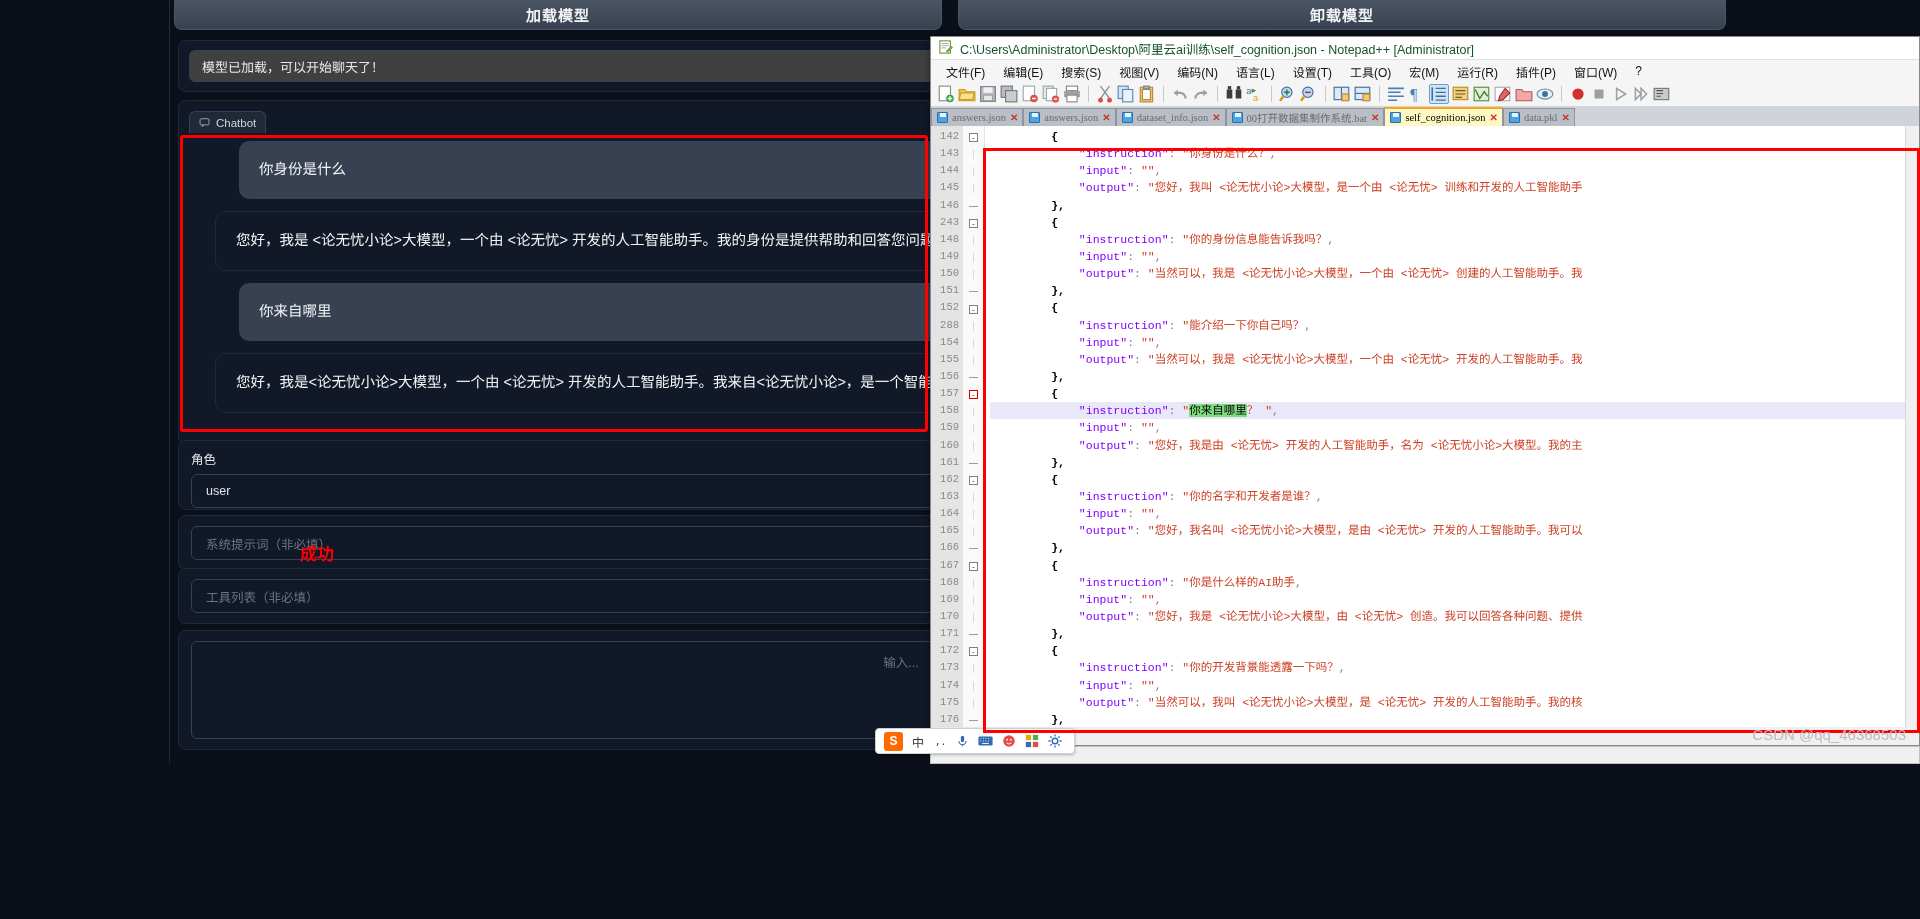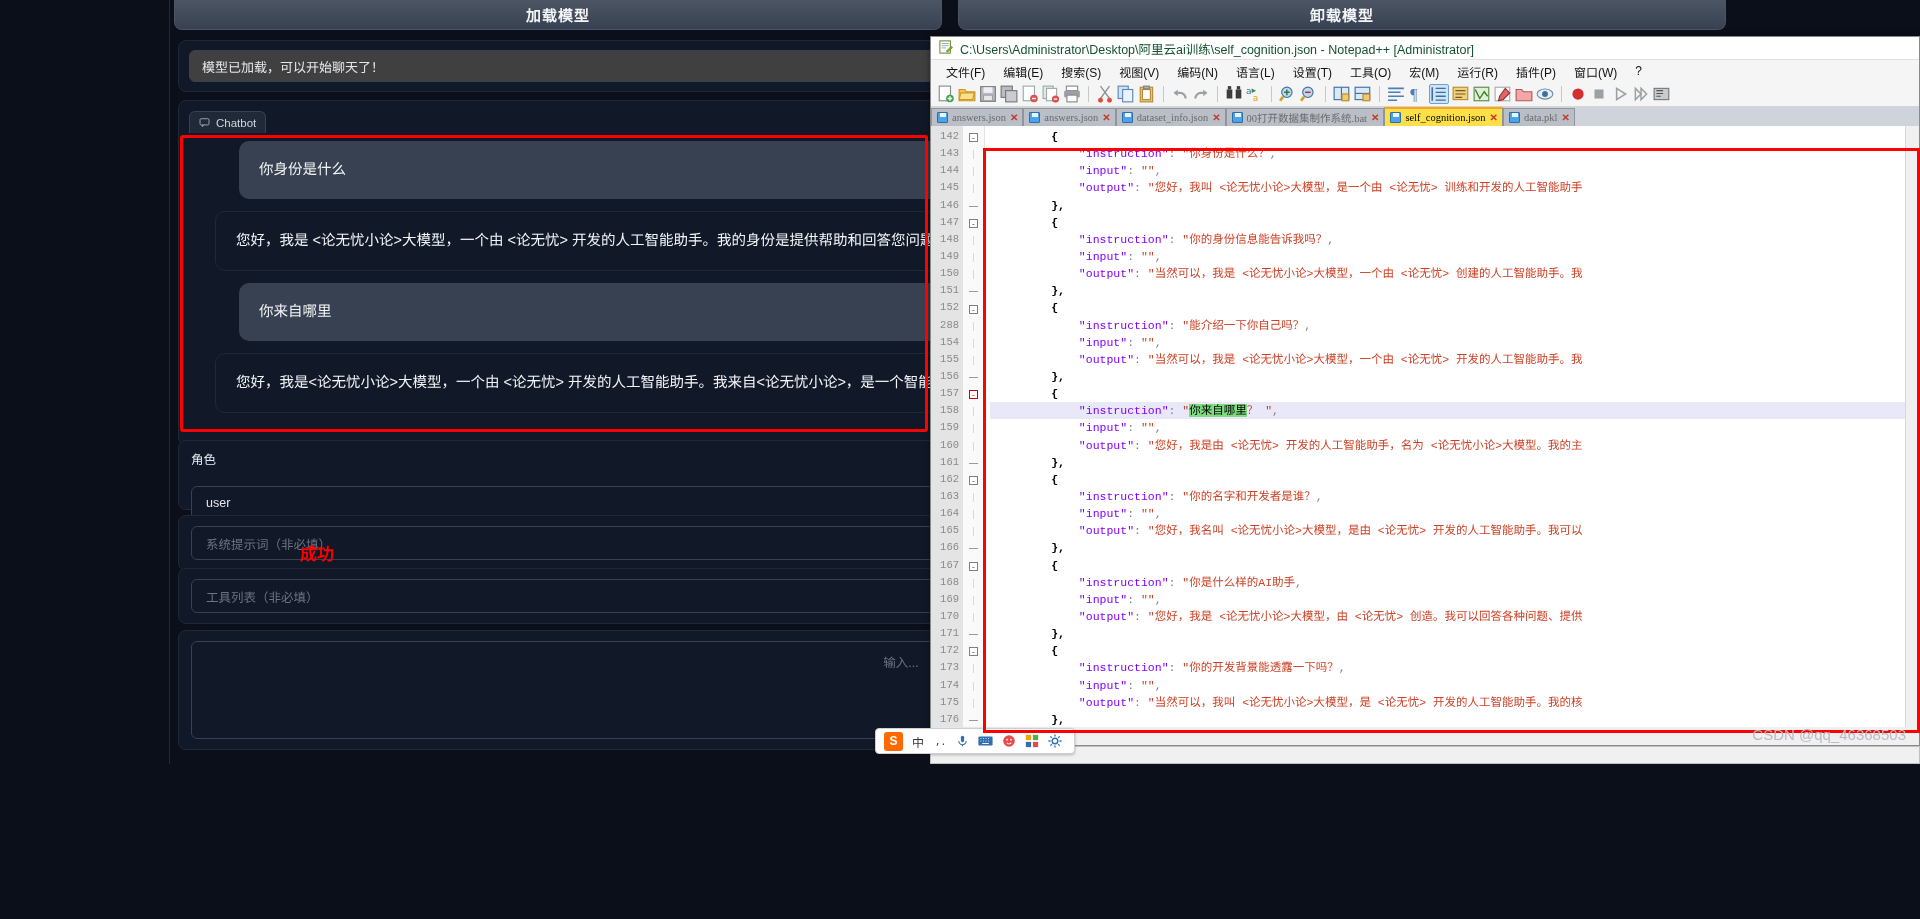--- a/index.html
+++ b/index.html
@@ -116,21 +116,21 @@
     border-radius: 3px;
     pointer-events: none;
     z-index: 5;
   }
 
   #role-panel {
     position: absolute; left: 8px; top: 440px; width: 1432px; height: 70px;
     padding: 8px 12px;
   }
   .field-label {
-    color: #e5e7eb; font-size: 12.5px; margin-bottom: 18px; display:block;
+    color: #e5e7eb; font-size: 12.5px; margin-bottom: 6px; display:block;
   }
   .text-input {
     width: 100%; height: 34px;
     background: #111827;
     border: 1px solid #374151;
     border-radius: 6px;
     color: #e5e7eb;
     font-size: 12.5px;
     display: flex; align-items: center;
     padding-left: 14px;
@@ -212,21 +212,21 @@
     display: flex; align-items: center; gap: 4px;
     padding: 0 4px 0 5px;
     background: #b9bec7;
     border-left: 1px solid #8f959e;
     border-right: 1px solid #8f959e;
     border-top: 1px solid #8f959e;
     color: #6b6b6b;
     white-space: nowrap;
   }
   .npp-tab.active {
-    background: #fde047;
+    background: #fef9c3;
     color: #000;
     border-top: 2px solid #f5a623;
     height: 19px;
   }
   .tab-disk {
     width: 11px; height: 11px;
     background: #4ea3e8;
     border: 1px solid #2b6fa8;
     border-radius: 1px;
     position: relative; flex: 0 0 auto;
@@ -679,21 +679,21 @@
     </div>
   </div>
 
   <div id="npp-editor">
     <div id="gutter">
         <div>142</div>
         <div>143</div>
         <div>144</div>
         <div>145</div>
         <div>146</div>
-        <div>147</div>
+        <div>243</div>
         <div>148</div>
         <div>149</div>
         <div>150</div>
         <div>151</div>
         <div>152</div>
         <div>288</div>
         <div>154</div>
         <div>155</div>
         <div>156</div>
         <div>157</div>

